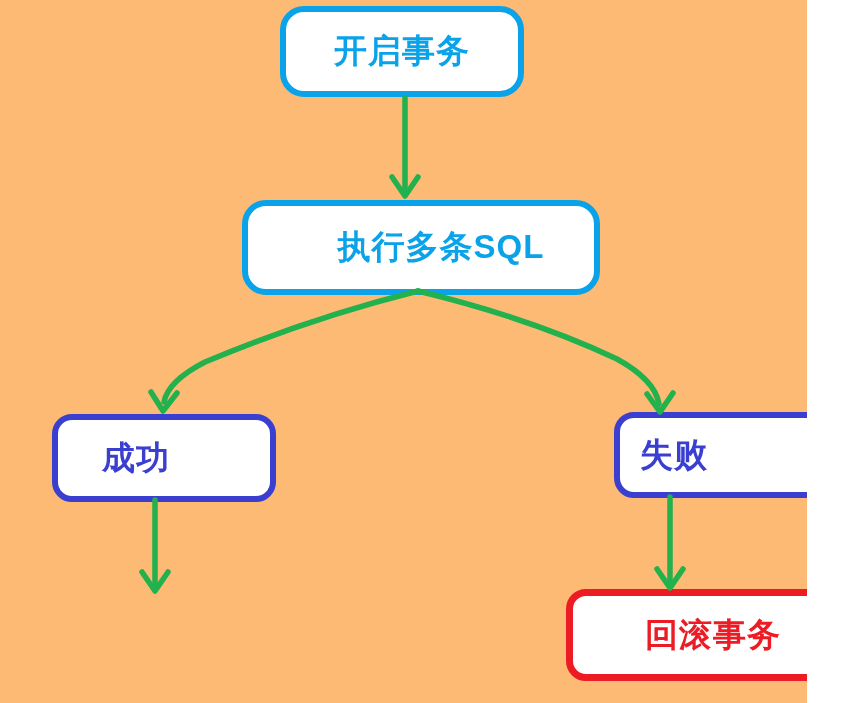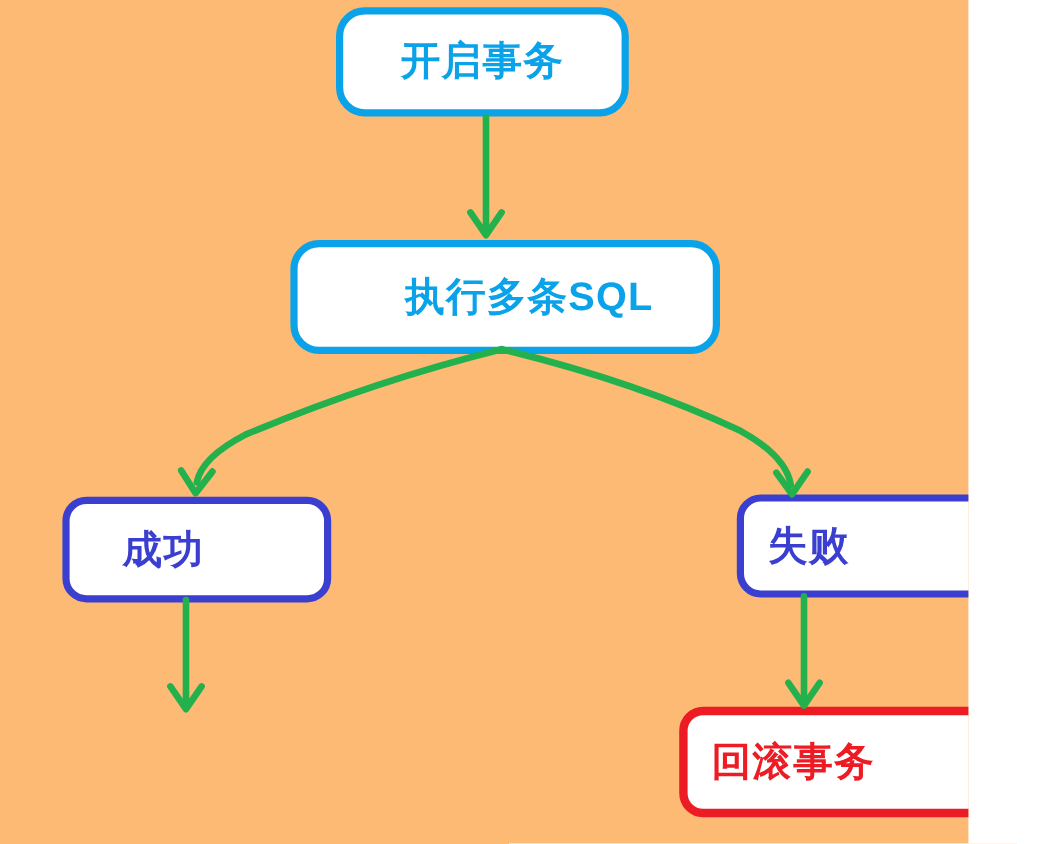--- a/index.html
+++ b/index.html
@@ -41,21 +41,21 @@
   .node-red {
     border: 7px solid #ed1c24;
     color: #ed1c24;
     border-radius: 20px;
   }
   #node-start   { left: 280px; top: 6px;   width: 244px; height: 91px; }
   #node-execute { left: 242px; top: 200px; width: 358px; height: 95px; padding-left: 40px; }
   #node-success { left: 52px;  top: 414px; width: 224px; height: 88px; padding-left: 44px; }
   #node-failure { left: 570px; top: 412px; width: 225px; height: 86px; padding-left: 20px; margin-left: 44px; }
   #node-commit  { left: 31px;  top: 594px; width: 280px; height: 92px; padding-left: 52px; }
-  #node-rollback{ left: 566px; top: 589px; width: 276px; height: 92px; padding-left: 20px; }
+  #node-rollback{ left: 566px; top: 589px; width: 276px; height: 92px; padding-left: 72px; }
   .edges-layer {
     position: absolute;
     left: 0; top: 0;
     width: 867px;
     height: 703px;
     pointer-events: none;
   }
   .edges-layer path {
     fill: none;
     stroke-width: 5.5;

